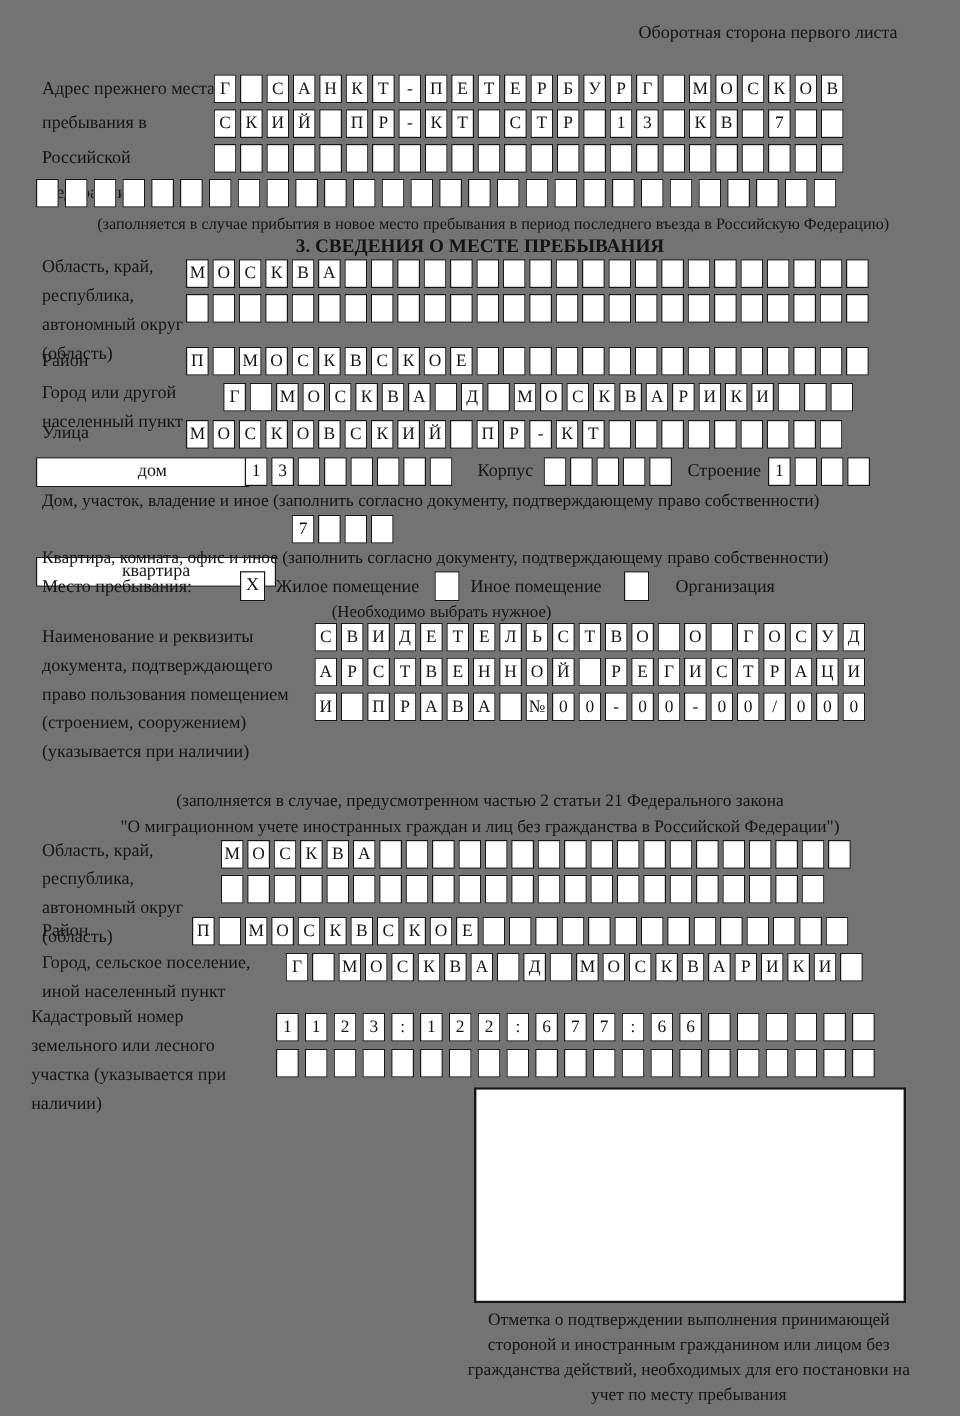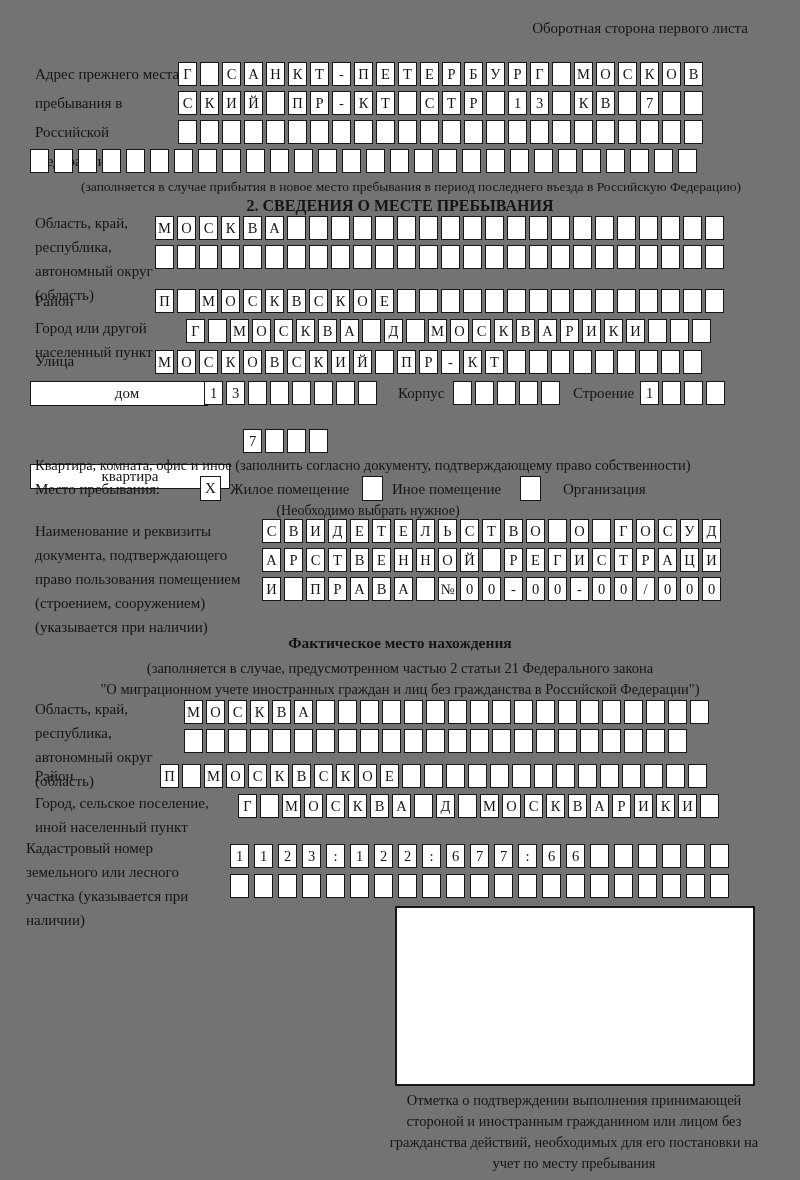--- a/index.html
+++ b/index.html
@@ -132,21 +132,21 @@
       <span class="cell"></span>
       <span class="cell"></span>
       <span class="cell"></span>
       <span class="cell"></span>
       <span class="cell"></span>
       <span class="cell"></span>
       <span class="cell"></span>
     </div>
   <div class="abs center note" style="top:179px;margin-left:11px;">(заполняется в случае прибытия в новое место пребывания в период последнего въезда в Российскую Федерацию)</div>
 
-  <div class="abs center heading" style="top:197px;">2. СВЕДЕНИЯ О МЕСТЕ ПРЕБЫВАНИЯ</div>
+  <div class="abs center heading" style="top:197px;">3. СВЕДЕНИЯ О МЕСТЕ ПРЕБЫВАНИЯ</div>
 
   <div class="abs label" style="left:35px;top:211px;width:128px;">Область, край, республика, автономный округ (область)</div>
   <div class="cellrow" style="left:155px;top:216px;">
       <span class="cell">М</span>
       <span class="cell">О</span>
       <span class="cell">С</span>
       <span class="cell">К</span>
       <span class="cell">В</span>
       <span class="cell">А</span>
       <span class="cell"></span>
@@ -305,20 +305,21 @@
       <span class="cell"></span>
       <span class="cell"></span>
     </div>
   <div class="abs label" style="left:573px;top:381px;">Строение</div>
   <div class="cellrow" style="left:640px;top:381px;">
       <span class="cell">1</span>
       <span class="cell"></span>
       <span class="cell"></span>
       <span class="cell"></span>
     </div>
+  <div class="abs" style="left:35px;top:410px;font-size:14.5px;">Дом, участок, владение и иное (заполнить согласно документу, подтверждающему право собственности)</div>
 
   <div class="bigbox" style="left:30px;top:429px;width:198px;margin-top:35px;">квартира</div>
   <div class="cellrow" style="left:243px;top:429px;">
       <span class="cell">7</span>
       <span class="cell"></span>
       <span class="cell"></span>
       <span class="cell"></span>
     </div>
   <div class="abs" style="left:35px;top:457px;font-size:14.5px;">Квартира, комната, офис и иное (заполнить согласно документу, подтверждающему право собственности)</div>
 
@@ -395,21 +396,20 @@
       <span class="cell">0</span>
       <span class="cell">-</span>
       <span class="cell">0</span>
       <span class="cell">0</span>
       <span class="cell">/</span>
       <span class="cell">0</span>
       <span class="cell">0</span>
       <span class="cell">0</span>
     </div>
 
-  <div class="abs center subheading" style="top:634px;">Фактическое место нахождения</div>
   <div class="abs center" style="top:660px;font-size:14.5px;">(заполняется в случае, предусмотренном частью 2 статьи 21 Федерального закона</div>
   <div class="abs center" style="top:681px;font-size:14.5px;">"О миграционном учете иностранных граждан и лиц без гражданства в Российской Федерации")</div>
 
   <div class="abs label" style="left:35px;top:697px;width:155px;">Область, край, республика, автономный округ (область)</div>
   <div class="cellrow" style="left:184px;top:700px;">
       <span class="cell">М</span>
       <span class="cell">О</span>
       <span class="cell">С</span>
       <span class="cell">К</span>
       <span class="cell">В</span>

